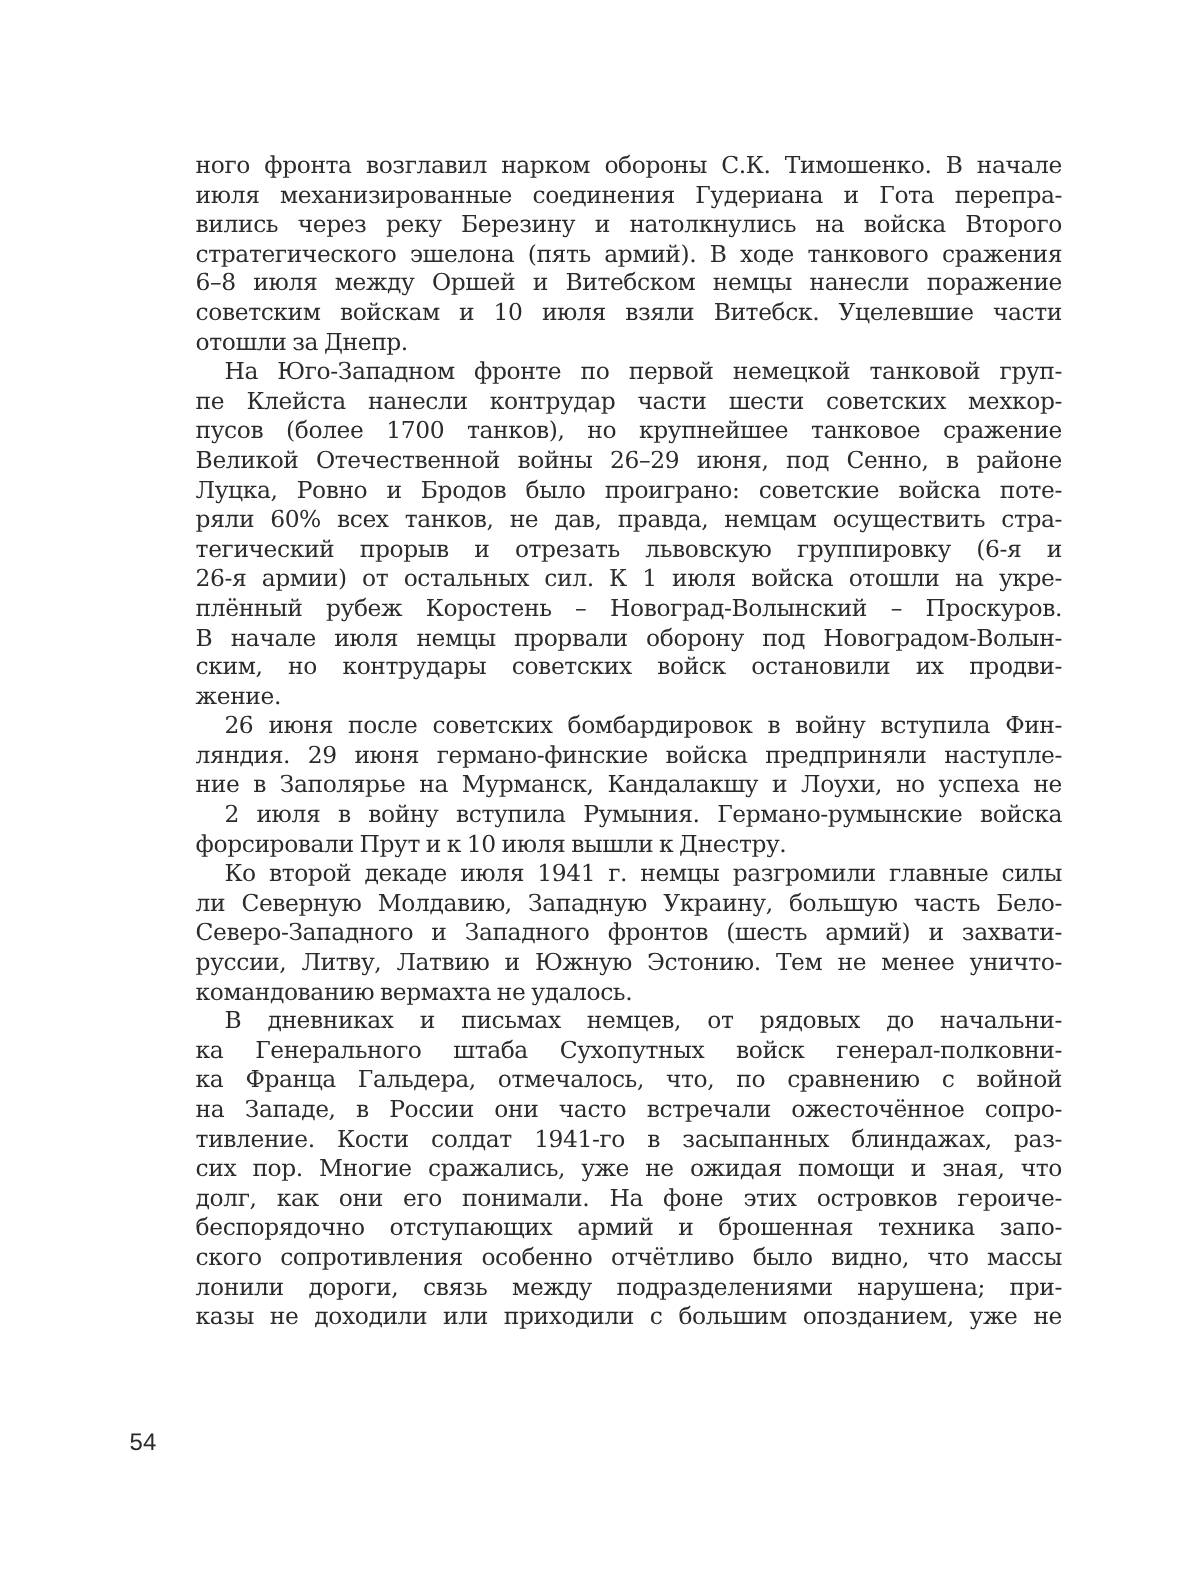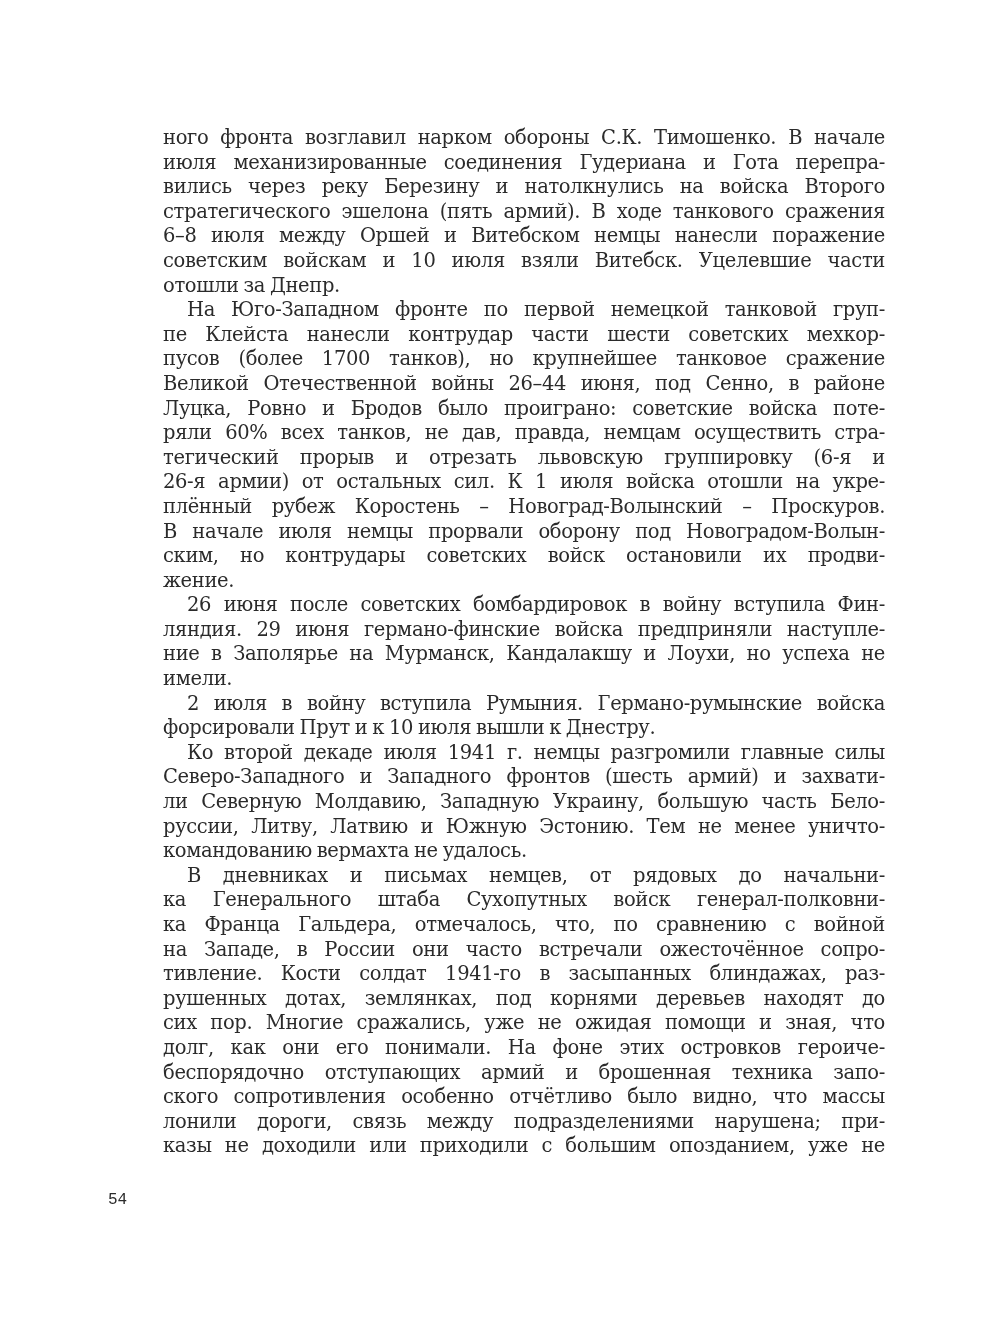--- a/index.html
+++ b/index.html
@@ -14,64 +14,62 @@
     white-space: nowrap;
     text-align: justify;
     text-align-last: justify;
     letter-spacing: -0.35px;
     word-spacing: -1px;
   }
   .line.last { text-align-last: left; }
   .line.indent { padding-left: 24px; }
   .pagenum {
     position:absolute; left:108px; top:1191px;
-    font-family: Liberation Mono, monospace;
-    font-size: 16px; color:#2b2b2b;
+    font-family: Liberation Sans, sans-serif;
+    font-size: 20px; color:#2b2b2b;
   }
 </style>
 </head>
 <body>
 
 <div class="page" id="page-body">
     <div class="line">ного фронта возглавил нарком обороны С.К. Тимошенко. В начале</div>
     <div class="line">июля механизированные соединения Гудериана и Гота перепра-</div>
     <div class="line">вились через реку Березину и натолкнулись на войска Второго</div>
     <div class="line">стратегического эшелона (пять армий). В ходе танкового сражения</div>
     <div class="line">6–8 июля между Оршей и Витебском немцы нанесли поражение</div>
     <div class="line">советским войскам и 10 июля взяли Витебск. Уцелевшие части</div>
     <div class="line last">отошли за Днепр.</div>
     <div class="line indent">На Юго-Западном фронте по первой немецкой танковой груп-</div>
     <div class="line">пе Клейста нанесли контрудар части шести советских мехкор-</div>
     <div class="line">пусов (более 1700 танков), но крупнейшее танковое сражение</div>
-    <div class="line">Великой Отечественной войны 26–44 июня, под Сенно, в районе</div>
+    <div class="line">Великой Отечественной войны 26–29 июня, под Сенно, в районе</div>
     <div class="line">Луцка, Ровно и Бродов было проиграно: советские войска поте-</div>
     <div class="line">ряли 60% всех танков, не дав, правда, немцам осуществить стра-</div>
     <div class="line">тегический прорыв и отрезать львовскую группировку (6-я и</div>
     <div class="line">26-я армии) от остальных сил. К 1 июля войска отошли на укре-</div>
     <div class="line">плённый рубеж Коростень – Новоград-Волынский – Проскуров.</div>
     <div class="line">В начале июля немцы прорвали оборону под Новоградом-Волын-</div>
     <div class="line">ским, но контрудары советских войск остановили их продви-</div>
     <div class="line last">жение.</div>
     <div class="line indent">26 июня после советских бомбардировок в войну вступила Фин-</div>
     <div class="line">ляндия. 29 июня германо-финские войска предприняли наступле-</div>
     <div class="line">ние в Заполярье на Мурманск, Кандалакшу и Лоухи, но успеха не</div>
-    <div class="line last">имели.</div>
     <div class="line indent">2 июля в войну вступила Румыния. Германо-румынские войска</div>
     <div class="line last">форсировали Прут и к 10 июля вышли к Днестру.</div>
     <div class="line indent">Ко второй декаде июля 1941 г. немцы разгромили главные силы</div>
+    <div class="line">ли Северную Молдавию, Западную Украину, большую часть Бело-</div>
     <div class="line">Северо-Западного и Западного фронтов (шесть армий) и захвати-</div>
-    <div class="line">ли Северную Молдавию, Западную Украину, большую часть Бело-</div>
     <div class="line">руссии, Литву, Латвию и Южную Эстонию. Тем не менее уничто-</div>
     <div class="line last">командованию вермахта не удалось.</div>
     <div class="line indent">В дневниках и письмах немцев, от рядовых до начальни-</div>
     <div class="line">ка Генерального штаба Сухопутных войск генерал-полковни-</div>
     <div class="line">ка Франца Гальдера, отмечалось, что, по сравнению с войной</div>
     <div class="line">на Западе, в России они часто встречали ожесточённое сопро-</div>
     <div class="line">тивление. Кости солдат 1941-го в засыпанных блиндажах, раз-</div>
-    <div class="line">рушенных дотах, землянках, под корнями деревьев находят до</div>
     <div class="line">сих пор. Многие сражались, уже не ожидая помощи и зная, что</div>
     <div class="line">долг, как они его понимали. На фоне этих островков героиче-</div>
     <div class="line">беспорядочно отступающих армий и брошенная техника запо-</div>
     <div class="line">ского сопротивления особенно отчётливо было видно, что массы</div>
     <div class="line">лонили дороги, связь между подразделениями нарушена; при-</div>
     <div class="line">казы не доходили или приходили с большим опозданием, уже не</div>
   </div>
 <div class="pagenum">54</div>
 
 </body></html>

